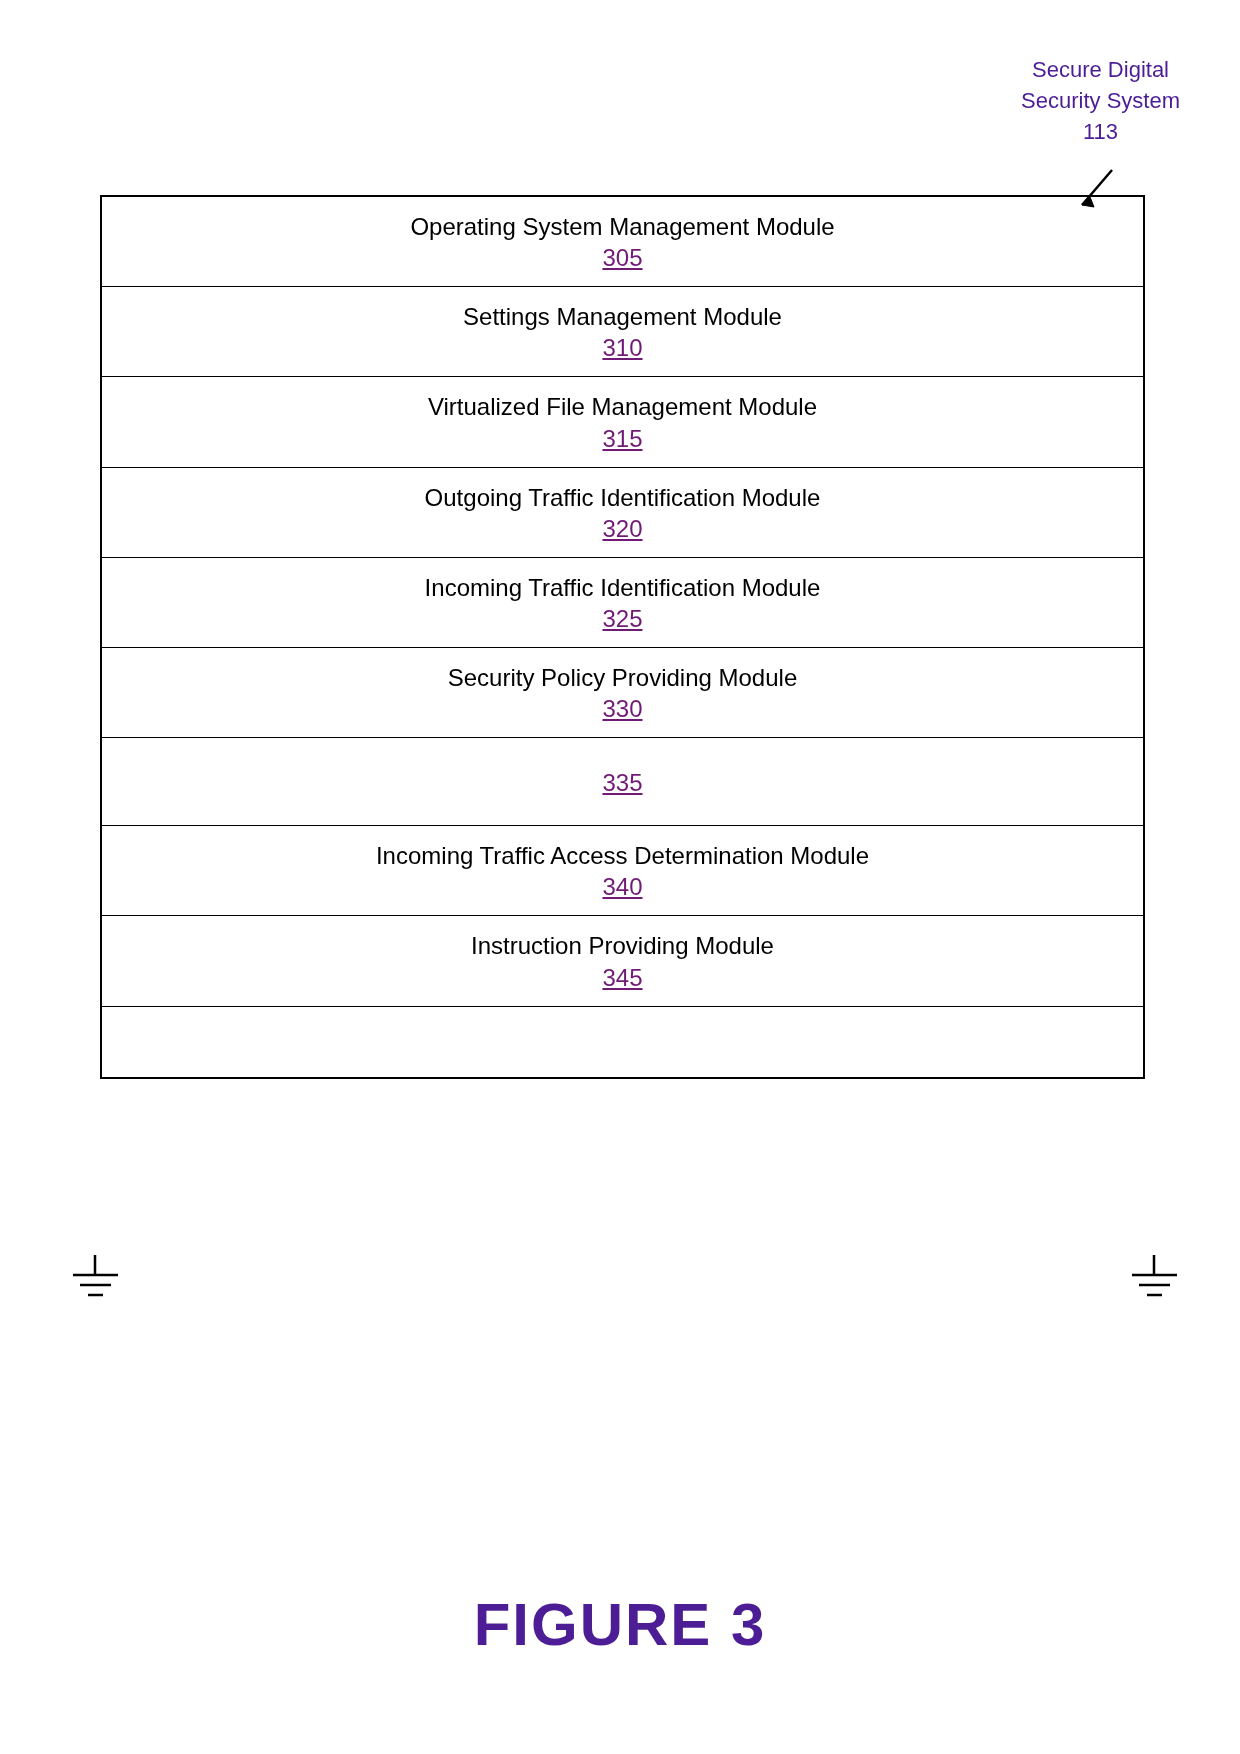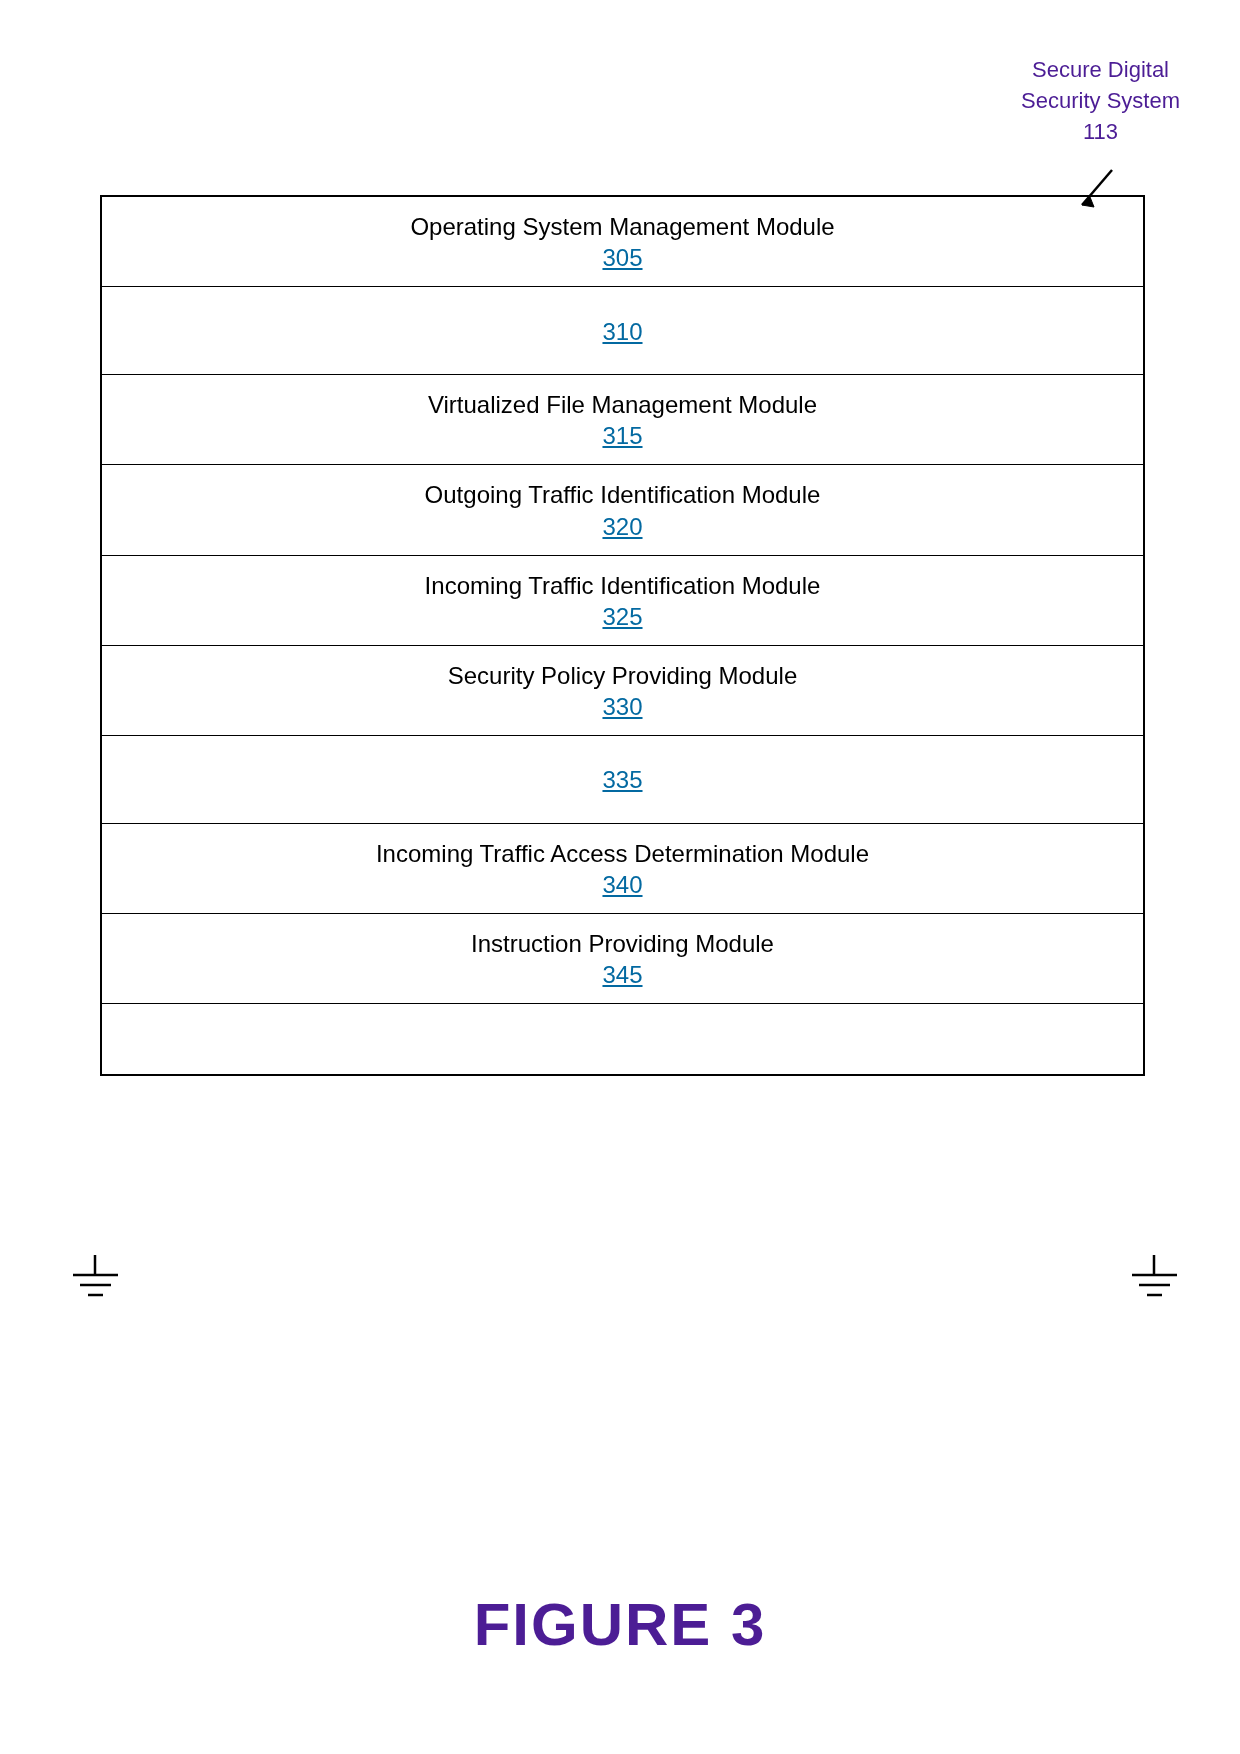--- a/index.html
+++ b/index.html
@@ -71,21 +71,21 @@
     }
 
     .module-name {
       font-size: 24px;
       color: #000;
       line-height: 1.3;
     }
 
     .module-number {
       font-size: 24px;
-      color: #0369a1;
+      color: #701a75;
       text-decoration: underline;
       margin-top: 2px;
     }
 
     
     .module-row-empty {
       min-height: 70px;
       border-bottom: none;
     }
 
@@ -140,20 +140,21 @@
     </svg>
   </div>
 
   <div class="diagram-box">
 
   <div class="module-row">
         <div class="module-name">Operating System Management Module</div>
         <div class="module-number">305</div>
       </div>
       <div class="module-row">
+        <div class="module-name">Settings Management Module</div>
         <div class="module-number">310</div>
       </div>
       <div class="module-row">
         <div class="module-name">Virtualized File Management Module</div>
         <div class="module-number">315</div>
       </div>
       <div class="module-row">
         <div class="module-name">Outgoing Traffic Identification Module</div>
         <div class="module-number">320</div>
       </div>

